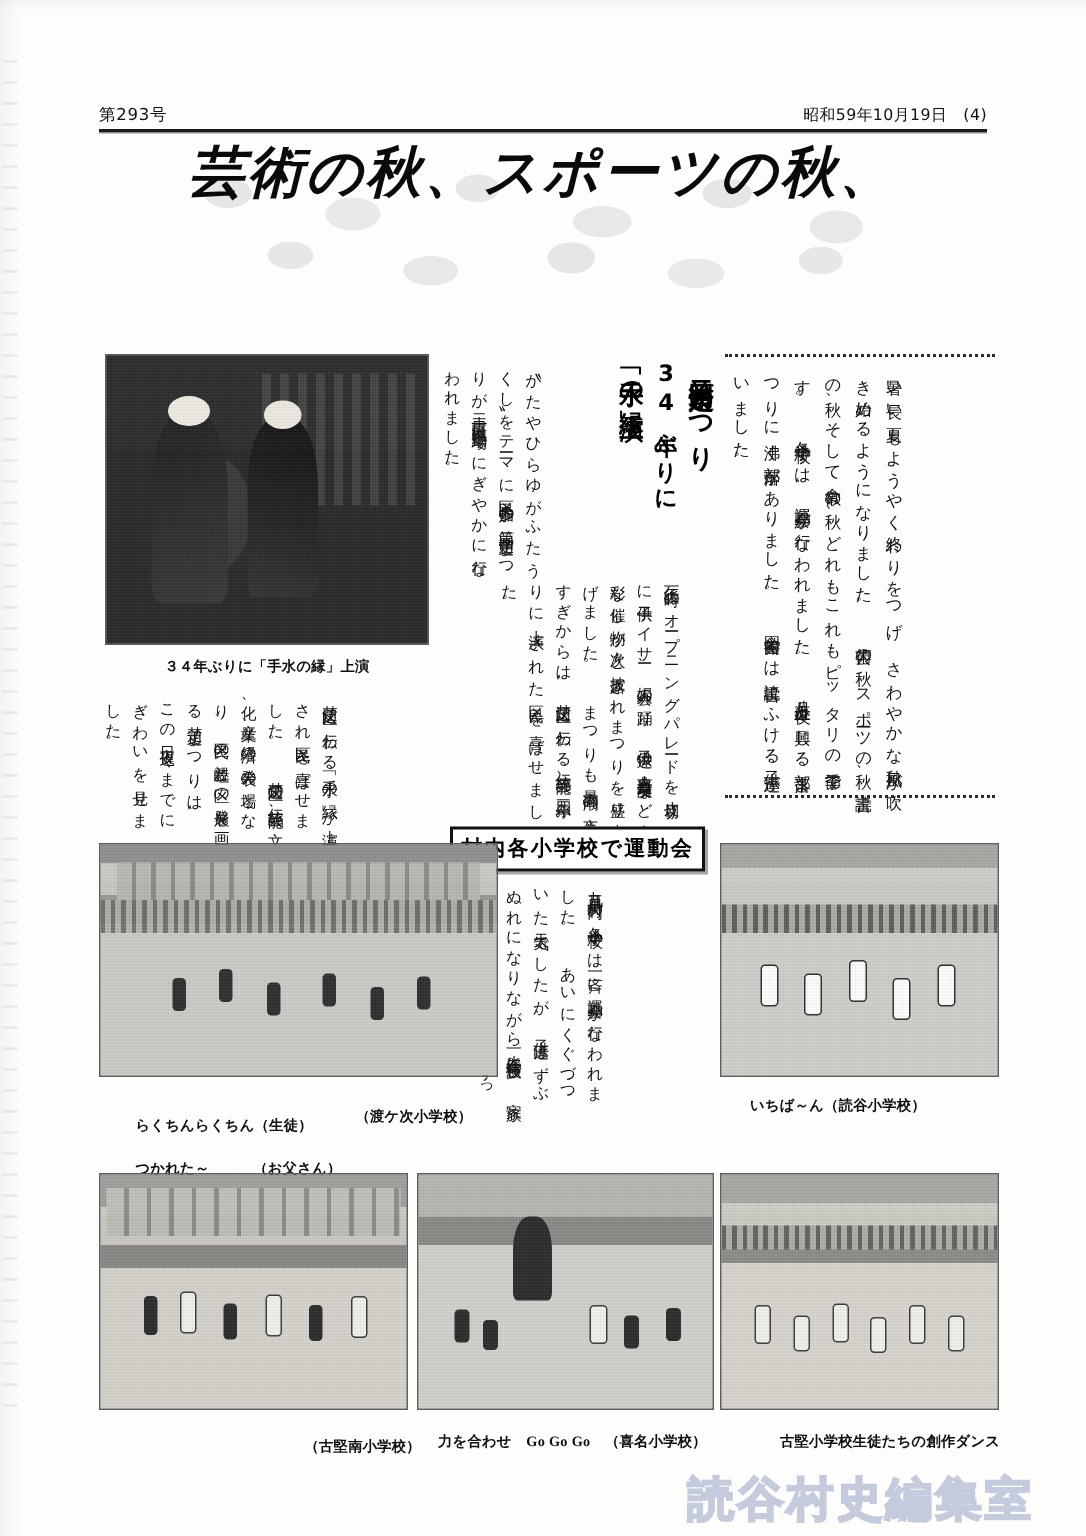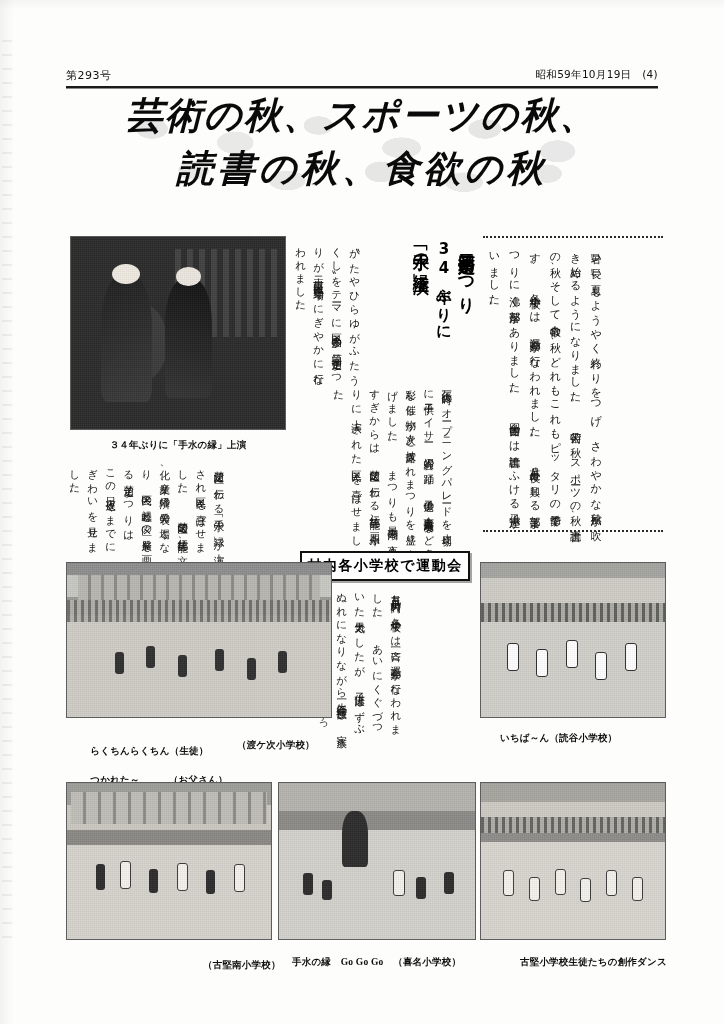--- a/index.html
+++ b/index.html
@@ -18,22 +18,22 @@
       #fdfdfc;
   }
   .scan-holes{
     position:absolute;left:2px;top:40px;width:10px;height:900px;
     background-image:repeating-linear-gradient(to bottom, rgba(0,0,0,.10) 0px, rgba(0,0,0,.10) 2px, transparent 2px, transparent 14px);
     opacity:.55;
   }
 
   
   .masthead{
-    position:absolute;left:66px;top:68px;width:592px;height:30px;
-    display:flex;align-items:flex-start;justify-content:space-between;
+    position:absolute;left:66px;top:54px;width:592px;height:30px;
+    display:flex;align-items:flex-end;justify-content:space-between;
   }
   .issue-no{font-size:11px;color:#111;letter-spacing:.5px;}
   .paper-title{
     font-family:"DejaVu Serif","Liberation Serif",serif;
     font-size:19px;font-weight:700;letter-spacing:9px;color:#0d0d0d;
     margin-left:22px;
   }
   .pub-date{font-size:10.5px;color:#111;letter-spacing:.3px;white-space:nowrap;padding-left:36px;}
   .rule{
     position:absolute;left:66px;top:86px;width:592px;height:3px;
@@ -248,21 +248,20 @@
   <div class="masthead">
     <div class="issue-no">第293号</div>
     <div class="pub-date">昭和59年10月19日　(4)</div>
   </div>
   <div class="rule"></div>
 
   <div class="headline-wrap">
     <div class="stone-bg"></div>
     <div class="headline">
       <span class="l1">芸術の秋、スポーツの秋、</span>
-      <span class="l2">読書の秋、食欲の秋</span>
     </div>
   </div>
 
   <div class="intro-box">
     <div class="vtext">暑い長い夏もようやく終わりをつげ、さわやかな秋風が吹き始めるようになりました。
 芸術の秋、スポーツの秋、読書の秋、そして食欲の秋、どれもこれもピッタリの季節です。
 各小学校では、運動会が行なわれました。
 八月十五夜に興じる部落まつりに沸く部落がありました。
 図書館では読書にふける子供達がいました。</div>
   </div>
@@ -345,28 +344,29 @@
 
   <div class="photo" id="photo5">
     <div class="fig" style="left:32%;top:18%;width:26px;height:56px;border-radius:40% 40% 10% 10%;"></div>
     <div class="fig" style="left:12%;top:58%;width:10px;height:22px;"></div>
     <div class="fig" style="left:22%;top:62%;width:10px;height:20px;"></div>
     <div class="figw" style="left:58%;top:56%;width:10px;height:24px;"></div>
     <div class="fig" style="left:70%;top:60%;width:10px;height:22px;"></div>
     <div class="fig" style="left:84%;top:57%;width:10px;height:22px;"></div>
     <div class="grain"></div>
   </div>
-  <div class="cap" style="left:292px;top:955px;">手水の縁　Go Go Go　（喜名小学校）</div>
+  <div class="cap" style="left:292px;top:955px;">力を合わせ　Go Go Go　（喜名小学校）</div>
 
   <div class="photo" id="photo6">
     <div class="crowd" style="position:absolute;left:0;top:22%;width:100%;height:10%;background:repeating-linear-gradient(90deg,#63635f 0 3px,#b0aea8 3px 7px);"></div>
     <div class="figw" style="left:12%;top:56%;width:9px;height:24px;"></div>
     <div class="figw" style="left:26%;top:60%;width:9px;height:22px;"></div>
     <div class="figw" style="left:40%;top:55%;width:9px;height:24px;"></div>
     <div class="figw" style="left:54%;top:61%;width:9px;height:22px;"></div>
     <div class="figw" style="left:68%;top:56%;width:9px;height:24px;"></div>
     <div class="figw" style="left:82%;top:60%;width:9px;height:22px;"></div>
     <div class="grain"></div>
   </div>
   <div class="cap" style="left:520px;top:955px;">古堅小学校生徒たちの創作ダンス</div>
 
+  <div class="stamp">読谷村史編集室</div>
 
 </div>
 
 </body></html>

